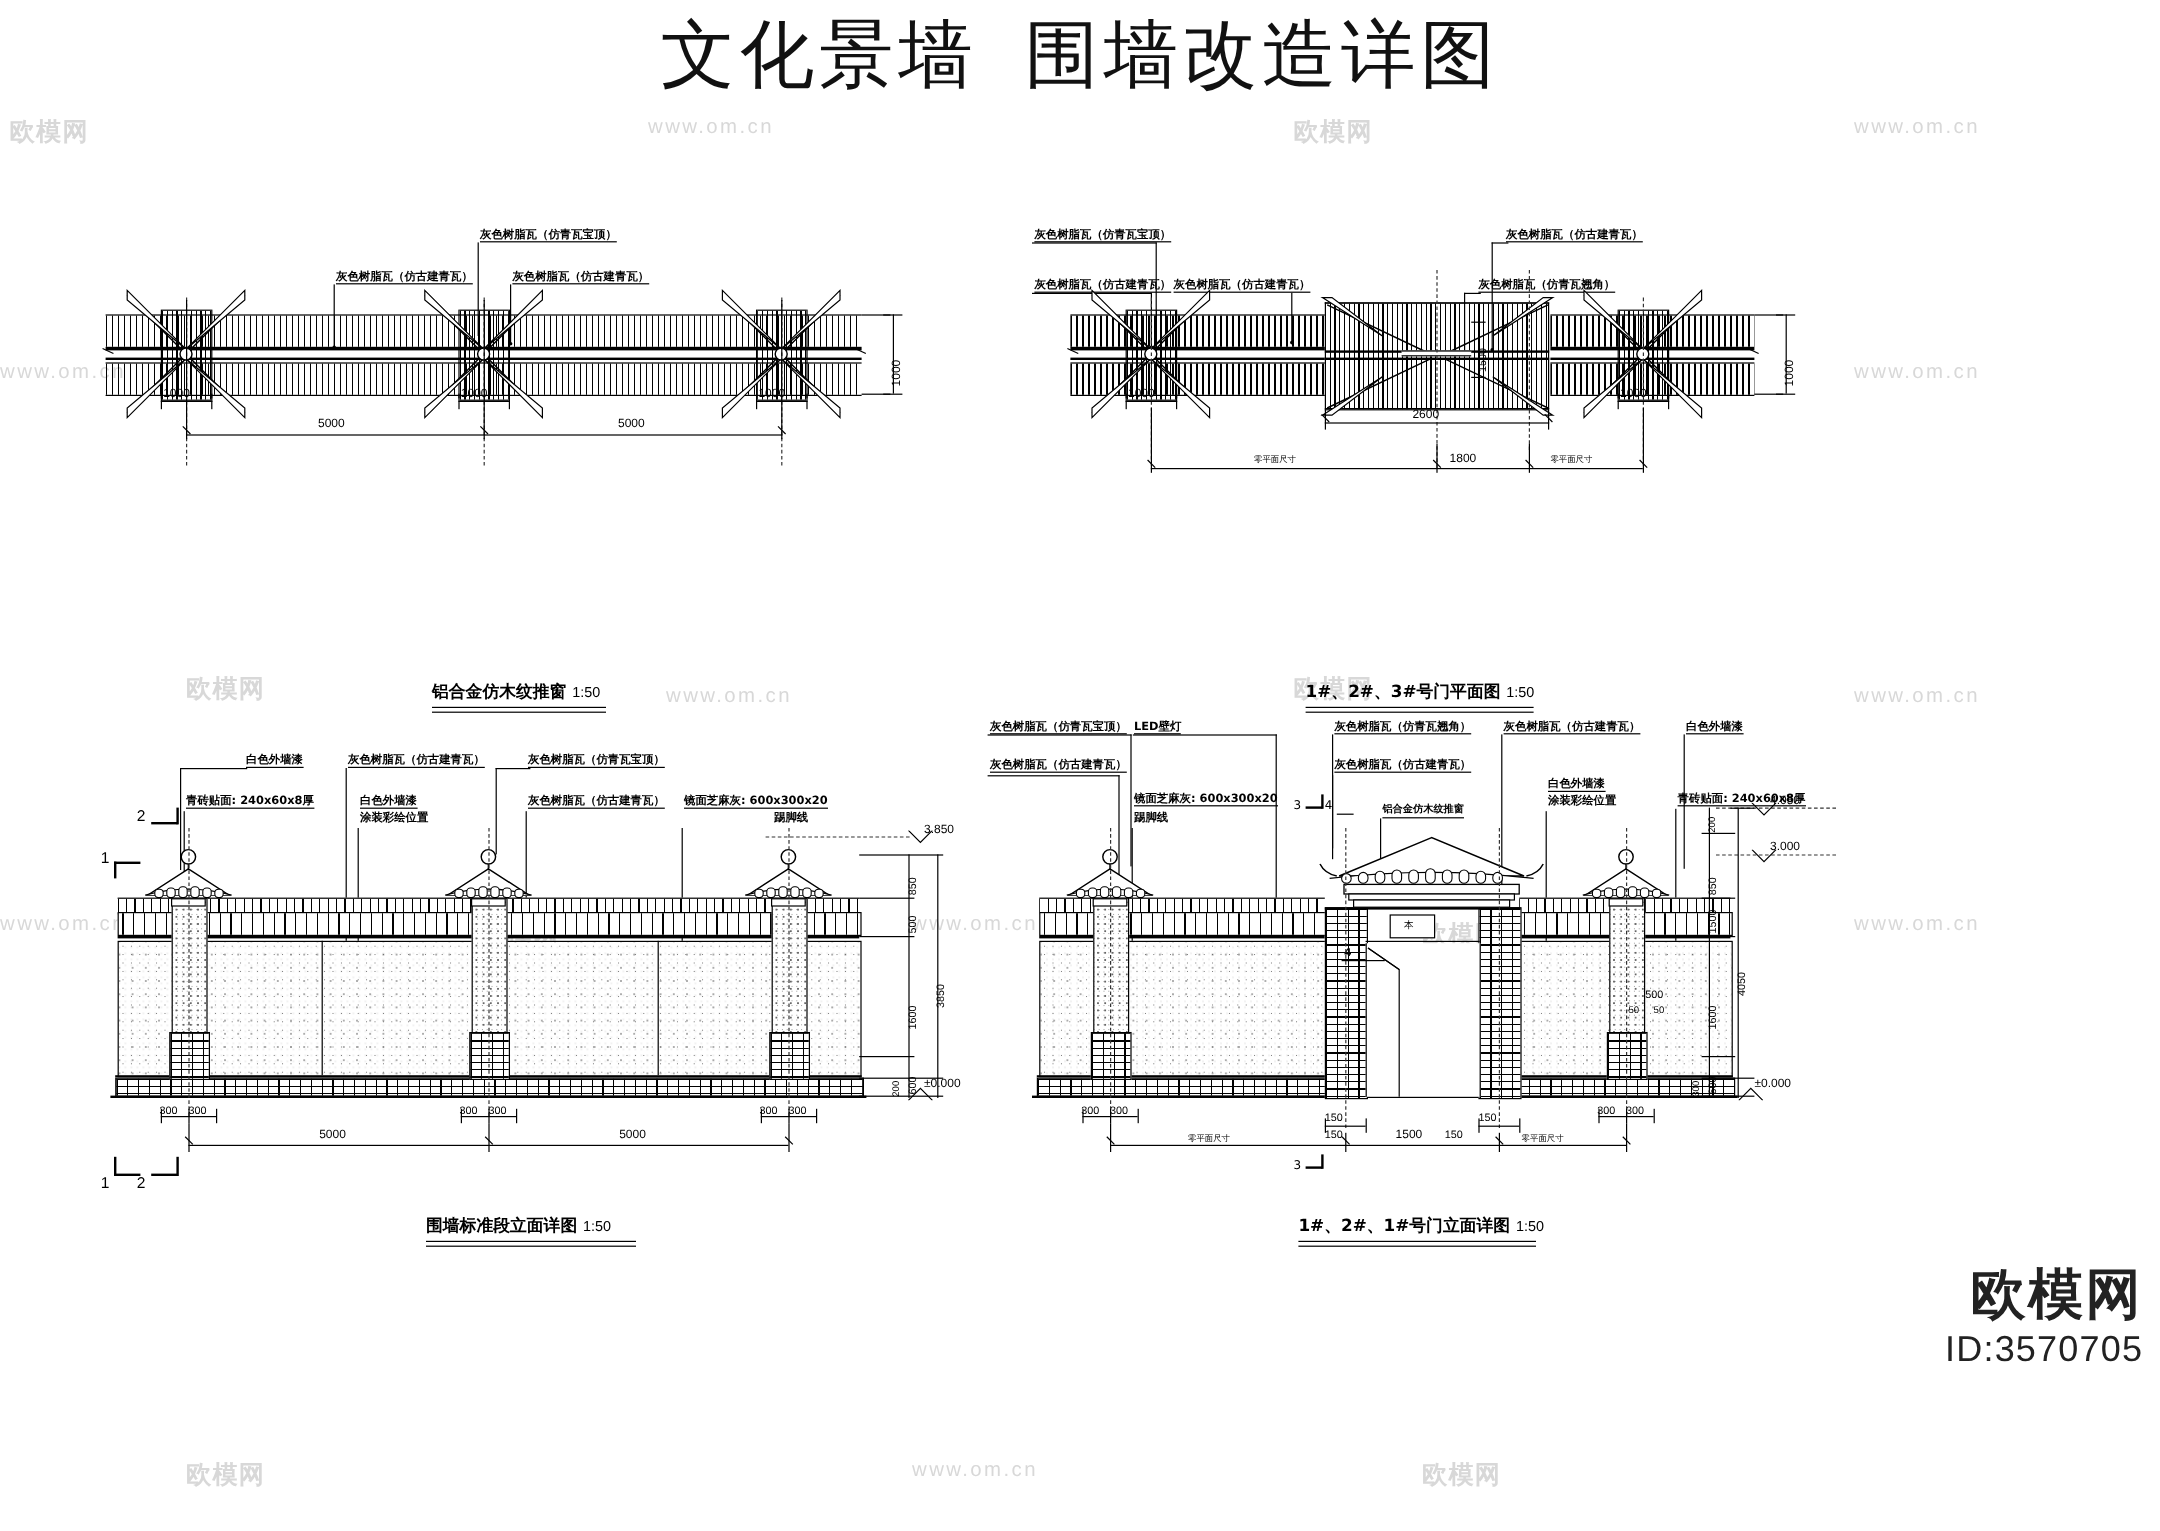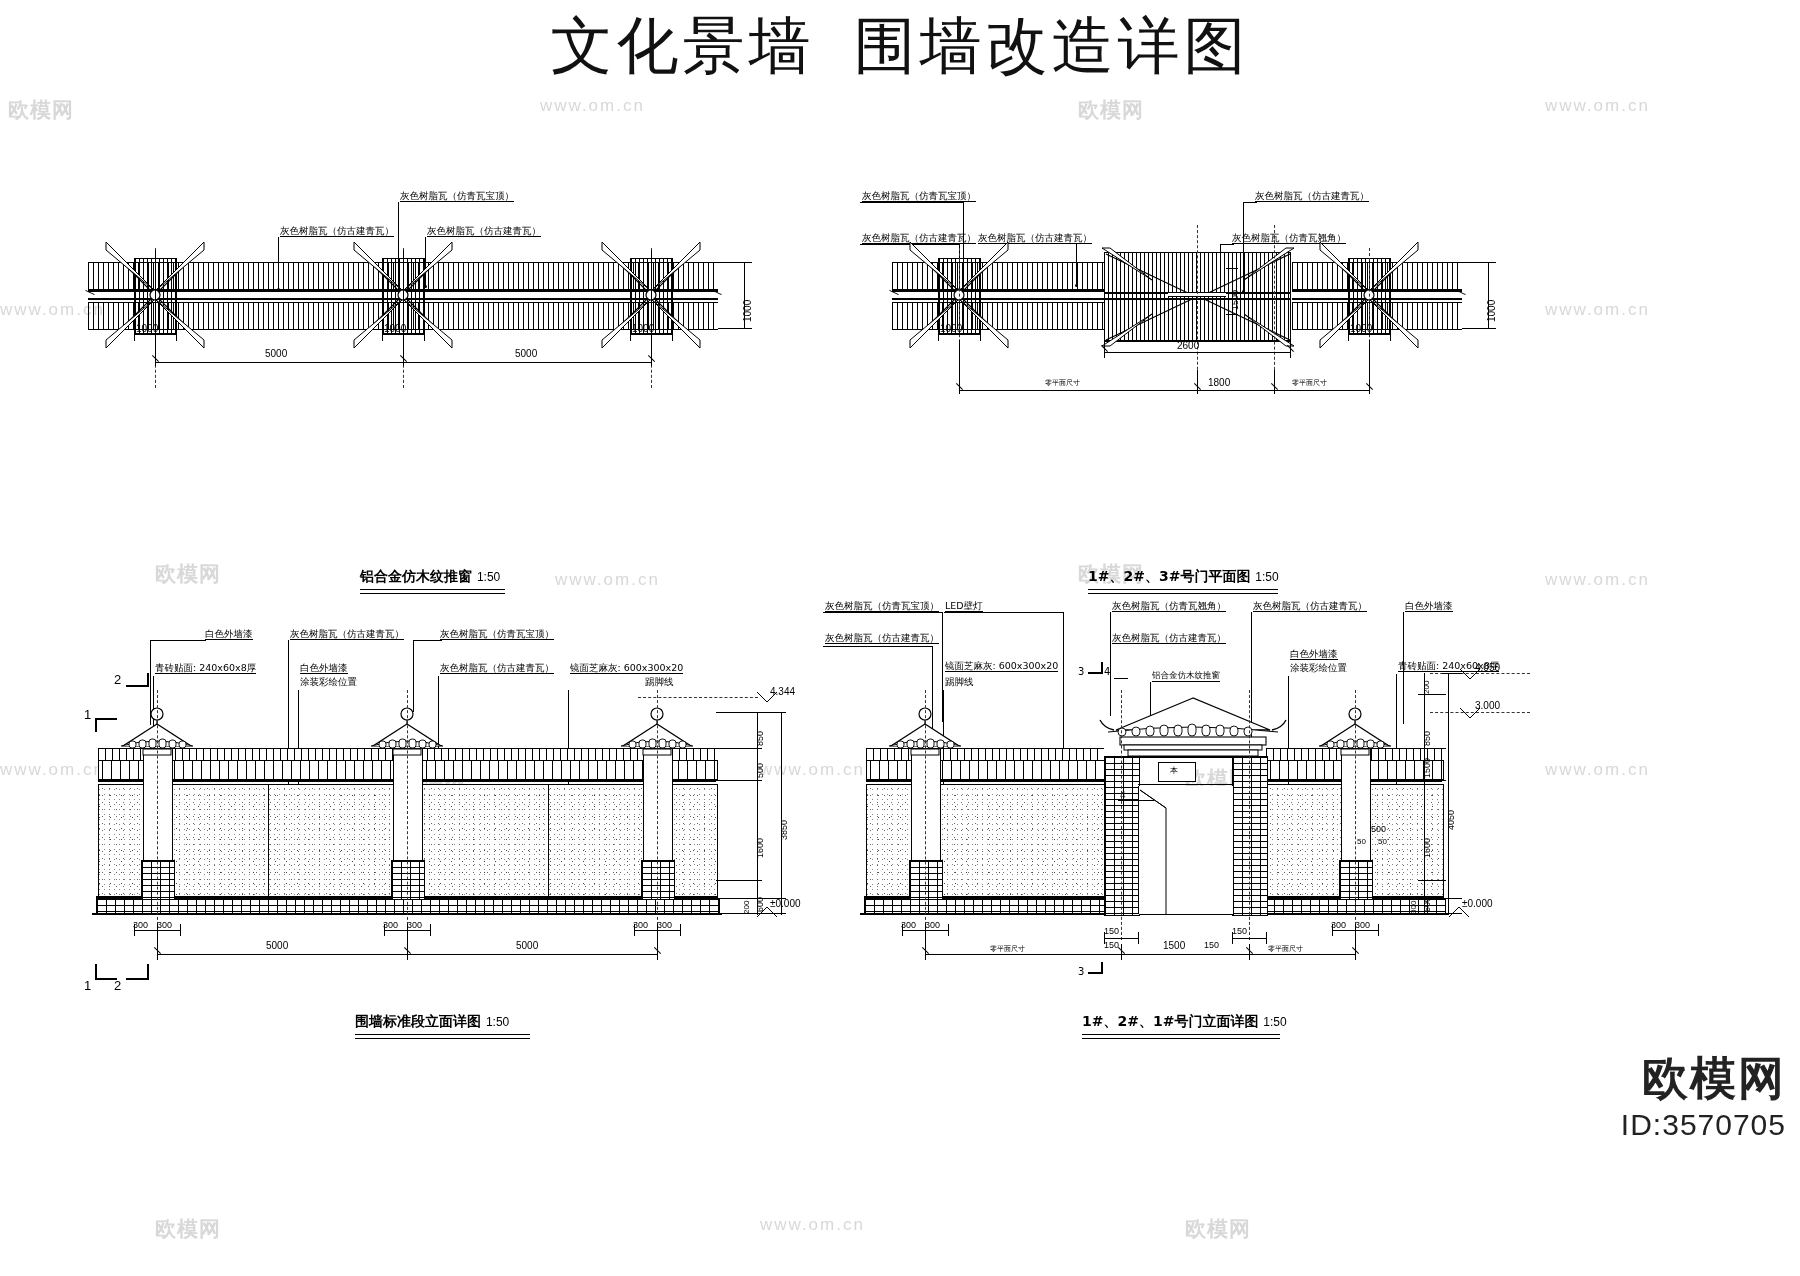--- a/index.html
+++ b/index.html
@@ -13,21 +13,21 @@
          font-size:62px;letter-spacing:4px;font-weight:400;color:#111;white-space:pre;}
 
   
   .wm{position:absolute;color:#d8d8d8;pointer-events:none;user-select:none;
       font-family:"Liberation Sans",sans-serif;white-space:nowrap;}
   .wm.cn{font-size:21px;letter-spacing:1px;font-weight:700;}
   .wm.om{font-size:17px;letter-spacing:2px;}
 
   
   .lbl{position:absolute;font-size:9.5px;line-height:11px;white-space:nowrap;
-       font-family:"DejaVu Sans","Liberation Sans",sans-serif;font-weight:400;
+       font-family:"DejaVu Sans","Liberation Sans",sans-serif;font-weight:700;
        color:#000;transform-origin:left top;}
   .lblu{border-bottom:1.1px solid #000;padding-bottom:0px;}
   .dim{position:absolute;font-size:10px;line-height:11px;white-space:nowrap;
        font-family:"Liberation Sans",sans-serif;color:#000;}
   .dimv{position:absolute;font-size:10px;white-space:nowrap;
         font-family:"Liberation Sans",sans-serif;color:#000;
         transform:rotate(-90deg);transform-origin:left top;}
   .cap{position:absolute;white-space:nowrap;font-family:"DejaVu Sans",sans-serif;
        font-weight:700;font-size:14px;color:#000;}
   .cap .sc{font-family:"Liberation Sans",sans-serif;font-weight:400;font-size:12px;}
@@ -385,21 +385,21 @@
     <div class="lbl lblu" style="left:440px;top:662px;">灰色树脂瓦（仿古建青瓦）</div>
     <div class="ln h" style="left:438px;top:676px;width:0;"></div>
     <div class="ln v" style="left:438px;top:676px;height:80px;"></div>
 
     <div class="lbl lblu" style="left:570px;top:662px;">镜面芝麻灰: 600x300x20</div>
     <div class="lbl" style="left:645px;top:676px;">踢脚线</div>
     <div class="ln v" style="left:568px;top:690px;height:195px;"></div>
     <div class="arrowdot" style="left:567px;top:883px;"></div>
 
     <div class="dash" style="left:638px;top:697px;width:120px;"></div>
-    <div class="dim" style="left:770px;top:686px;">4.344</div>
+    <div class="dim" style="left:770px;top:686px;">3.850</div>
     <svg width="24" height="12" style="position:absolute;left:755px;top:692px;">
       <path d="M2 0 L12 10 L22 0" stroke="#000" stroke-width="1" fill="none"></path>
     </svg>
 
     <div class="coping" style="left:98px;top:748px;width:618px;height:12px;"></div>
     <div class="balus" style="left:98px;top:760px;width:618px;height:18px;"></div>
     <div class="ln h" style="left:98px;top:780px;width:618px;height:2px;"></div>
     <div class="stone" style="left:98px;top:784px;width:618px;height:112px;"></div>
     <div class="ln h" style="left:96px;top:896px;width:622px;height:2px;"></div>
     <div class="brick" style="left:96px;top:898px;width:622px;height:14px;"></div>

